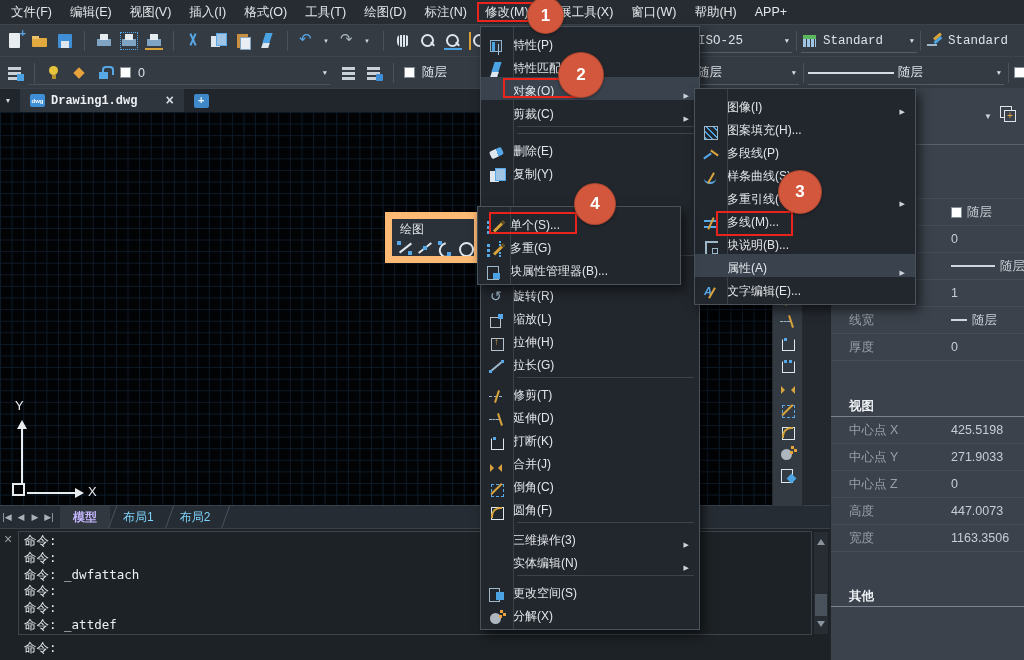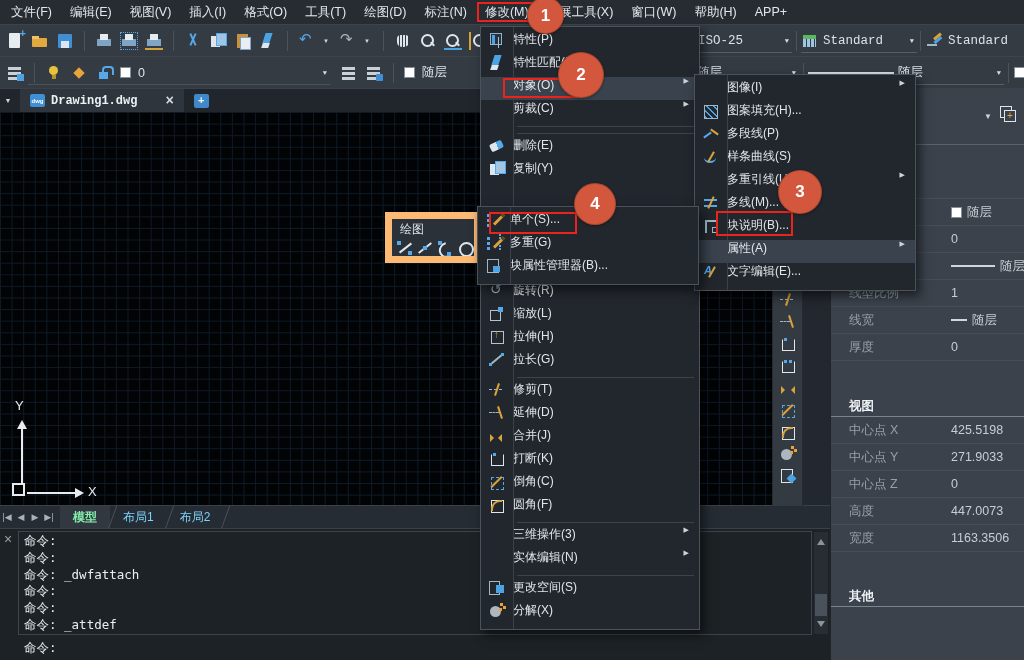--- a/index.html
+++ b/index.html
@@ -162,48 +162,48 @@
   .prow .pv{position:absolute;left:120px;color:#c6cdd4;display:flex;align-items:center;gap:5px}
   .lwl{display:inline-block;height:2px;background:#cfd6dc}
   .lwl.long{width:44px}.lwl.short{width:16px}
   .psecwrap{position:absolute;left:0;right:0}
   .psec{height:19px;padding-left:18px;font-weight:bold;color:#eef1f4;border-bottom:1px solid #7b848e}
   
   .ltbar{position:absolute;left:0;top:505px;width:830px;height:23px;background:#262c33;border-top:1px solid #3a4149;display:flex;align-items:center}
   .lnav{width:14px;text-align:center;color:#a9b2ba;font-size:9px;line-height:23px}
   .ltab{position:relative;height:23px;display:flex;align-items:center;padding:0 13px;color:#7dd3fc;font-size:12px;white-space:nowrap}
   .ltab::after{content:"";position:absolute;right:-3px;top:0;bottom:0;width:1px;background:#4a525b;transform:skewX(-20deg)}
-  .ltab.active{color:#86efac;font-weight:bold;background:#31383f}
+  .ltab.active{color:#c4b5fd;font-weight:bold;background:#31383f}
   
   .cmdwin{position:absolute;left:0;top:528px;width:830px;height:132px;background:#1d2226;border-top:1px solid #3a4149}
   .cmdclose{position:absolute;left:4px;top:4px;color:#98a1a9;font-size:14px;line-height:13px}
   .cmdhist{position:absolute;left:18px;top:2px;right:18px;height:104px;border:1px solid #3d444d;padding:1px 5px;
            font-family:"DejaVu Sans Mono",monospace;font-size:12.5px;line-height:16.8px;color:#eceff2;overflow:hidden}
   .cmdprompt{position:absolute;left:24px;top:111px;font-family:"DejaVu Sans Mono",monospace;font-size:12.5px;color:#eceff2}
   .cmdsb{position:absolute;right:2px;top:3px;width:14px;height:102px;background:#272d33}
   .sbup{position:absolute;left:3px;top:3px;border:4px solid transparent;border-bottom:6px solid #8b949c}
   .sbdn{position:absolute;left:3px;bottom:3px;border:4px solid transparent;border-top:6px solid #8b949c}
   .sbthumb{position:absolute;left:1px;top:62px;width:12px;height:22px;background:#49515a}
   
   .drawtb{position:absolute;left:385px;top:212px;width:96px;height:51px;background:#2b3138;border:7px solid #fdba74;z-index:3;overflow:hidden}
   .drawtb .ttl{padding:2px 8px 1px;font-size:12px;color:#dfe4e8}
   .drawtb .ticons{padding-left:4px;gap:2px;height:auto}
   
   .menu{position:absolute;background:#22272d;border:1px solid #4a525b;box-shadow:4px 5px 10px rgba(0,0,0,.55);padding:4px 0;z-index:10}
   .menu::before{content:"";position:absolute;left:32px;top:0;bottom:0;width:1px;background:#3a4149}
-  .mrow{display:flex;align-items:flex-start;height:23px;padding-right:10px;font-size:12px;color:#e2e6ea;white-space:nowrap}
+  .mrow{display:flex;align-items:flex-end;height:23px;padding-right:10px;font-size:12px;color:#e2e6ea;white-space:nowrap}
   .mrow .ic{width:16px;height:16px;margin:0 9px 0 7px}
   .mrow.hl{background:#39424d}
   .marrow{margin-left:auto;font-size:7px;color:#cdd3d9;padding-left:14px}
   .msep{position:relative;height:7px}
   .msep::after{content:"";position:absolute;left:36px;right:5px;top:3px;height:1px;background:#3c434b}
   .msp{height:23px}
   .modmenu{left:480px;top:26px;width:220px}
-  .objmenu{left:694px;top:74px;width:222px;z-index:12}
-  .attrmenu{left:477px;top:206px;width:222px;z-index:14}
+  .objmenu{left:694px;top:88px;width:222px;z-index:12}
+  .attrmenu{left:477px;top:206px;width:204px;z-index:14}
   
   .redbox{position:absolute;border:2px solid #e8241c;z-index:20;pointer-events:none}
   .stepc{position:absolute;border-radius:50%;background:#d2573c;border:1px solid rgba(0,0,0,.18);color:#fff;
          font-weight:bold;display:flex;align-items:center;justify-content:center;z-index:22;font-size:17px;box-shadow:0 1px 3px rgba(0,0,0,.35)}
 </style>
 </head>
 <body>
 
 <div class="app">
 
@@ -518,26 +518,26 @@
       <div class="msep"></div>
       <div class="mrow">
         <span class="ic" data-icon="trim"></span>
         <span>修剪(T)</span>
       </div>
       <div class="mrow">
         <span class="ic" data-icon="extend"></span>
         <span>延伸(D)</span>
       </div>
       <div class="mrow">
+        <span class="ic" data-icon="break"></span>
+        <span>打断(K)</span>
+      </div>
+      <div class="mrow">
         <span class="ic" data-icon="join"></span>
         <span>合并(J)</span>
-      </div>
-      <div class="mrow">
-        <span class="ic" data-icon="break"></span>
-        <span>打断(K)</span>
       </div>
       <div class="mrow">
         <span class="ic" data-icon="chamfer"></span>
         <span>倒角(C)</span>
       </div>
       <div class="mrow">
         <span class="ic" data-icon="fillet"></span>
         <span>圆角(F)</span>
       </div>
       <div class="msep"></div>

